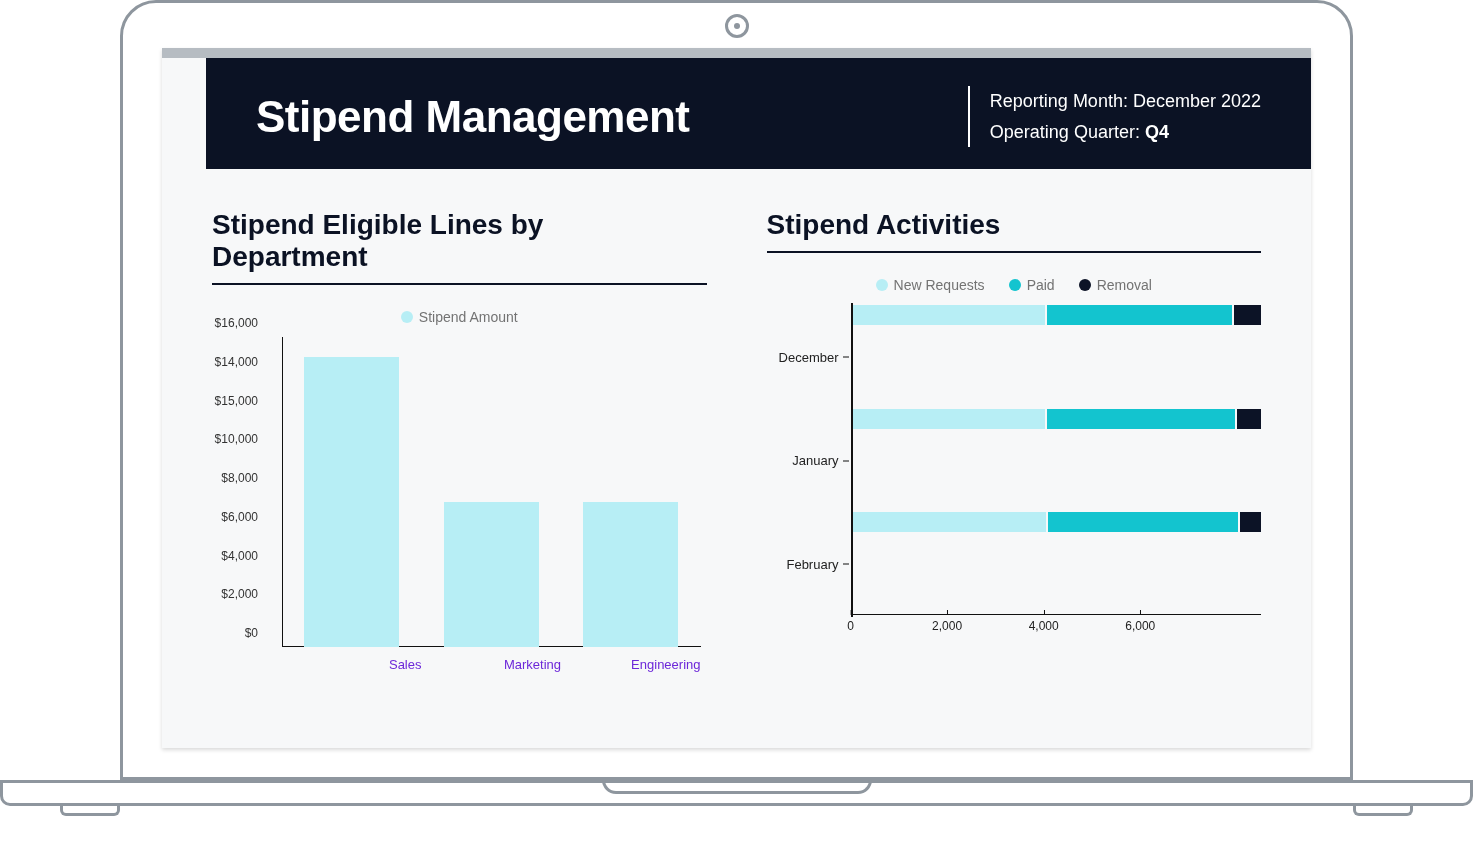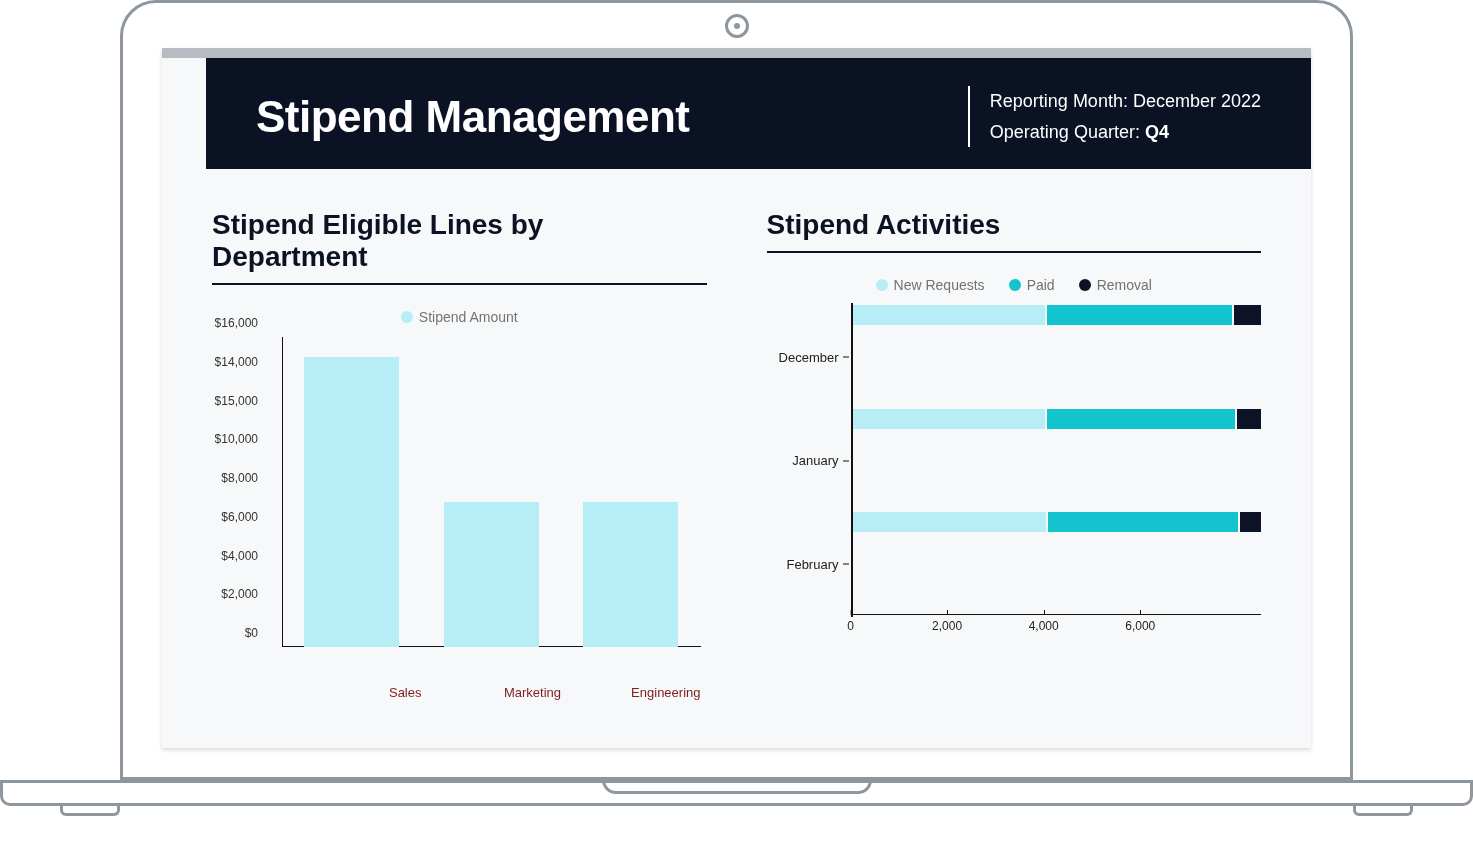--- a/index.html
+++ b/index.html
@@ -41,21 +41,21 @@
   .vbar-chart { position: relative; height: 340px; padding-left: 70px; }
   .vbar-yaxis { position: absolute; left: 0; top: 0; width: 66px; bottom: 30px; }
   .vbar-ytick { position: absolute; right: 20px; font-size: 12px; color: #333; transform: translateY(-50%); }
   .vbar-axisline { position: absolute; background: #111; }
   .vbar-axisline.y { left: 70px; top: 0; bottom: 30px; width: 1px; }
   .vbar-axisline.x { left: 70px; right: 6px; bottom: 30px; height: 1px; }
   .vbar-bars { position: absolute; left: 70px; right: 6px; top: 0; bottom: 30px; display: flex; align-items: flex-end; }
   .vbar-slot { flex: 1; display: flex; justify-content: center; align-items: flex-end; height: 100%; }
   .vbar { width: 68%; background: #b7eef5; }
   .vbar-xlabels { position: absolute; left: 70px; right: 6px; bottom: 0; height: 24px; display: flex; }
-  .vbar-xl { flex: 1; text-align: right; font-size: 13px; color: #7f1d1d; padding-top: 4px; margin-top: 28px; }
+  .vbar-xl { flex: 1; text-align: right; font-size: 13px; color: #6d28d9; padding-top: 4px; }
 
   
   .hbar-chart { position: relative; height: 340px; padding-left: 84px; padding-bottom: 30px; }
   .hbar-axisline { position: absolute; background: #111; }
   .hbar-axisline.y { left: 84px; top: -2px; bottom: 28px; width: 2px; }
   .hbar-axisline.x { left: 84px; right: 0; bottom: 30px; height: 1px; }
   .hbar-groups { position: absolute; left: 86px; right: 0; top: 0; bottom: 30px; display: flex; flex-direction: column; }
   .hbar-group { flex: 1; display: flex; flex-direction: row; justify-content: center; gap: 2px; position: relative; }
   .hbar-cat { position: absolute; left: -94px; width: 80px; top: 50%; transform: translateY(-50%); text-align: right; font-size: 13px; color: #222; }
   .hbar-cat::after { content: ""; position: absolute; right: -10px; top: 50%; width: 6px; height: 1px; background: #111; }

